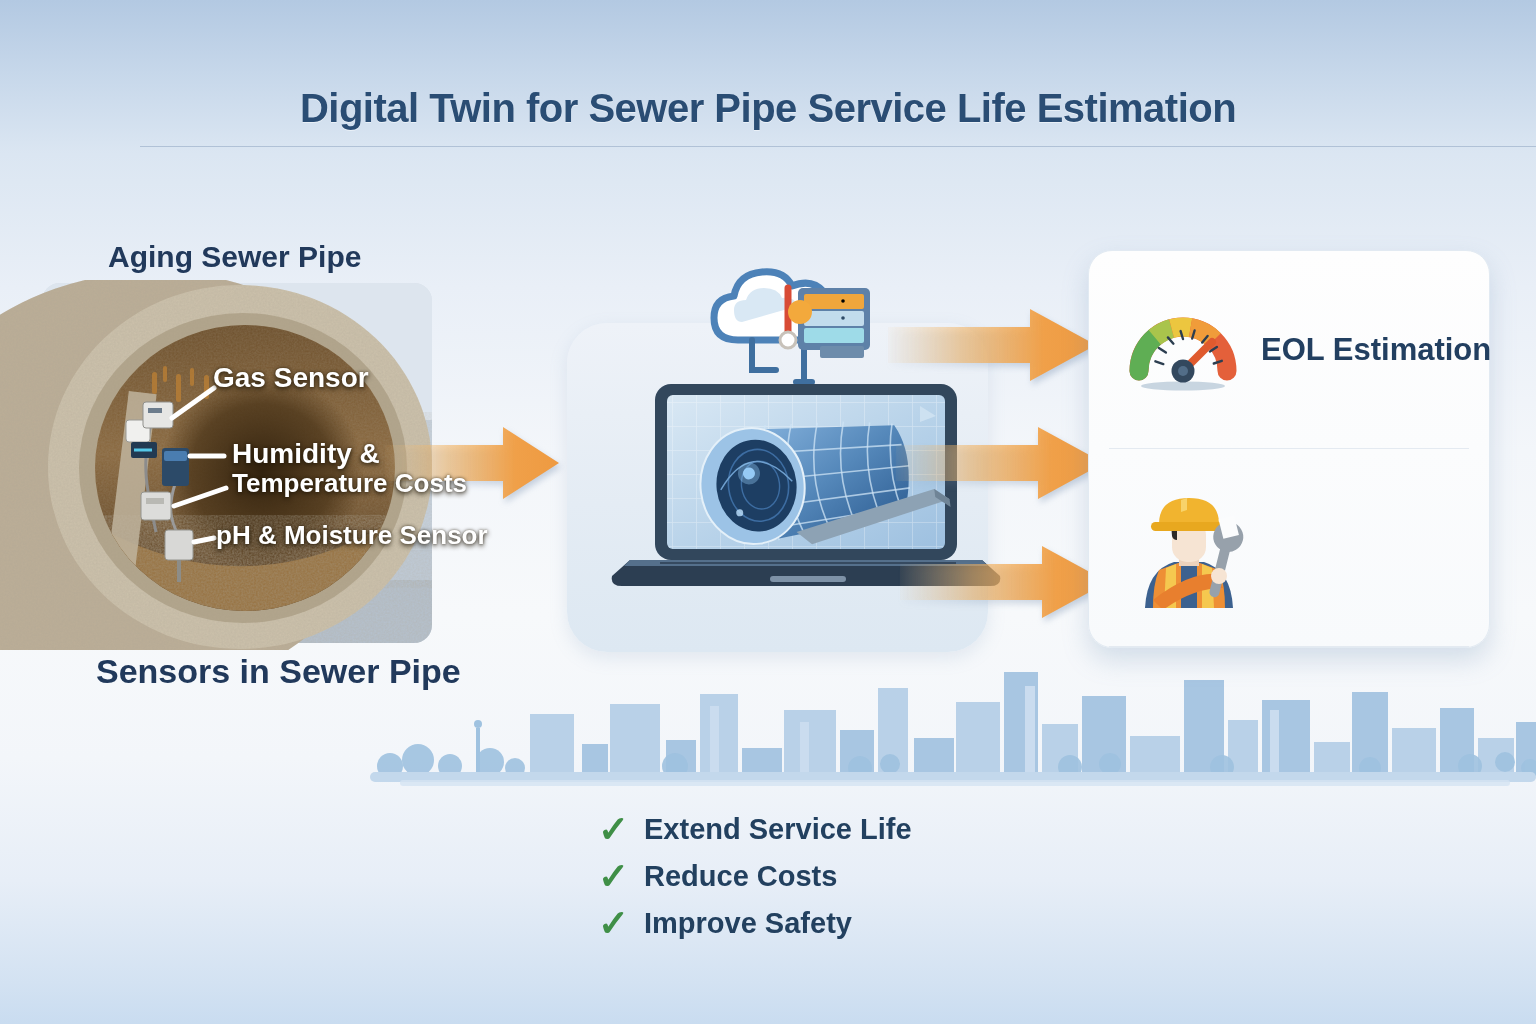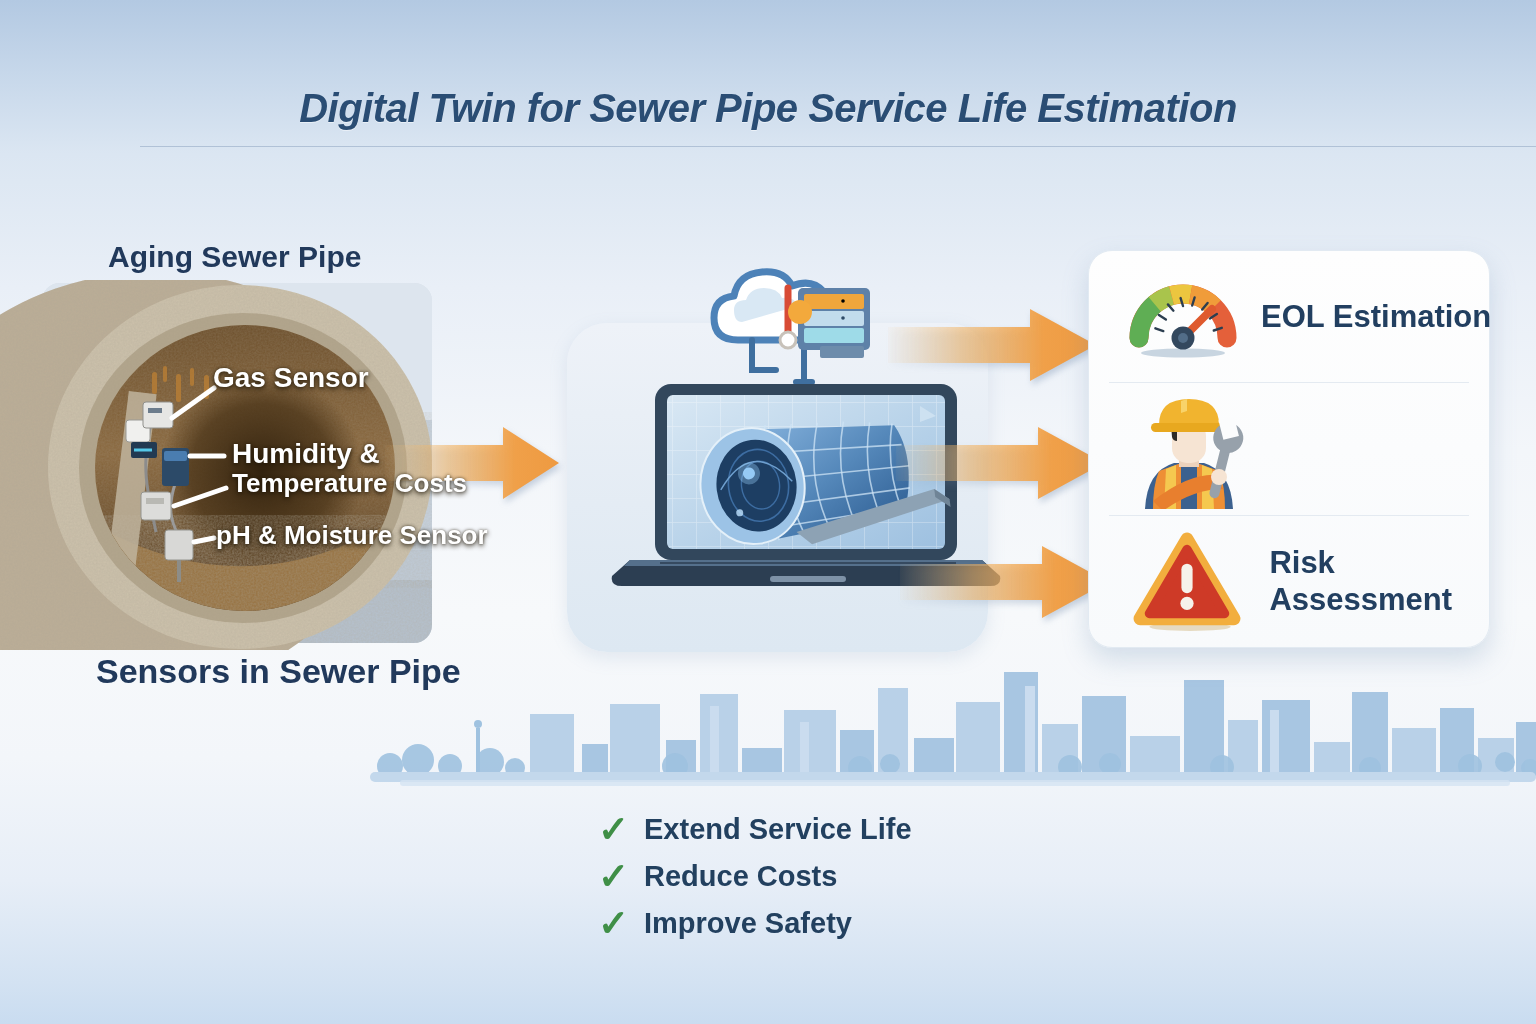--- a/index.html
+++ b/index.html
@@ -7,21 +7,20 @@
   .canvas{
     position:relative;width:1536px;height:1024px;overflow:hidden;
     font-family:"Liberation Sans",sans-serif;
     background:linear-gradient(180deg,#b3c9e2 0%,#c6d7ea 7%,#dbe6f2 15%,#e9eff7 28%,#f3f6fa 44%,#f7f9fb 60%,#f3f6fa 74%,#e7eef7 86%,#d3e2f2 96%,#c9dcf0 100%);
   }
   .hairline{position:absolute;height:1px;background:rgba(90,120,160,.32);}
   .title{
     position:absolute;top:86px;left:0;width:100%;text-align:center;margin:0;
     font-size:40px;font-weight:700;color:#2a4d74;letter-spacing:-.5px;
     text-shadow:0 1px 0 rgba(255,255,255,.5);
-    font-style:italic;
   }
   .section-heading{position:absolute;font-weight:700;color:#21395b;}
   .left-heading{left:108px;top:232px;font-size:30px;margin-top:8px;}
   .left-caption{left:96px;top:652px;font-size:34px;}
   .center-caption{left:567px;top:600px;width:421px;text-align:center;font-size:30px;}
 
   .pipe-svg{position:absolute;left:0;top:280px;}
   .pipe-label{
     position:absolute;color:#fff;font-weight:700;line-height:1.12;
     text-shadow:0 2px 5px rgba(32,24,8,.85),0 0 3px rgba(32,24,8,.55);
@@ -339,32 +338,20 @@
           <g transform="rotate(14 92 78)">
             <rect x="87" y="52" width="10" height="58" rx="5" fill="#97a1ab"></rect>
             <circle cx="92" cy="48" r="15" fill="#97a1ab"></circle>
             <rect x="84" y="28" width="16" height="20" fill="#fbfcfd" transform="rotate(-28 92 42)"></rect>
           </g>
           <circle cx="90" cy="88" r="8" fill="#f6e4d3"></circle>
         </svg>
       </div>
     </div>
     <div class="op-divider"></div>
-    <div class="output-row">
-      <div class="op-icon">
-        <svg width="112" height="102" viewBox="0 0 110 100">
-          <ellipse cx="58" cy="95" rx="40" ry="4" fill="#d8c49a" opacity="0.6"></ellipse>
-          <path d="M55,9 L101,87 L9,87 Z" fill="#f2ae3e" stroke="#f2ae3e" stroke-width="13" stroke-linejoin="round"></path>
-          <path d="M55,19 L92,82 L18,82 Z" fill="#ce3a27" stroke="#ce3a27" stroke-width="9" stroke-linejoin="round"></path>
-          <rect x="49.5" y="33" width="11" height="29" rx="5.5" fill="#f6f2ea"></rect>
-          <circle cx="55" cy="72" r="6.5" fill="#f6f2ea"></circle>
-        </svg>
-      </div>
-      <div class="op-label wrap">Risk Assessment</div>
-    </div>
   </div>
 
   <svg class="skyline-svg" width="1166" height="145" viewBox="0 0 1166 145">
     <g fill="#b9d1e8">
       <rect x="160" y="62" width="44" height="62"></rect>
         <rect x="240" y="52" width="50" height="72"></rect>
       <rect x="330" y="42" width="38" height="82"></rect>
         <rect x="414" y="58" width="52" height="66"></rect>
       <rect x="508" y="36" width="30" height="88"></rect>
         <rect x="586" y="50" width="44" height="74"></rect>

